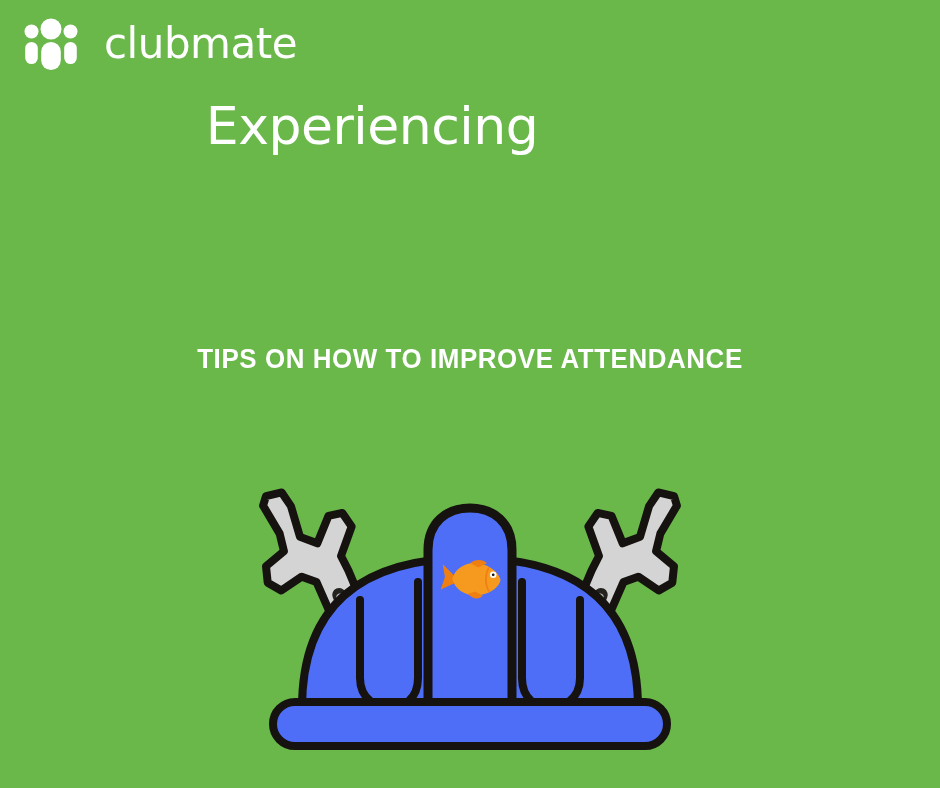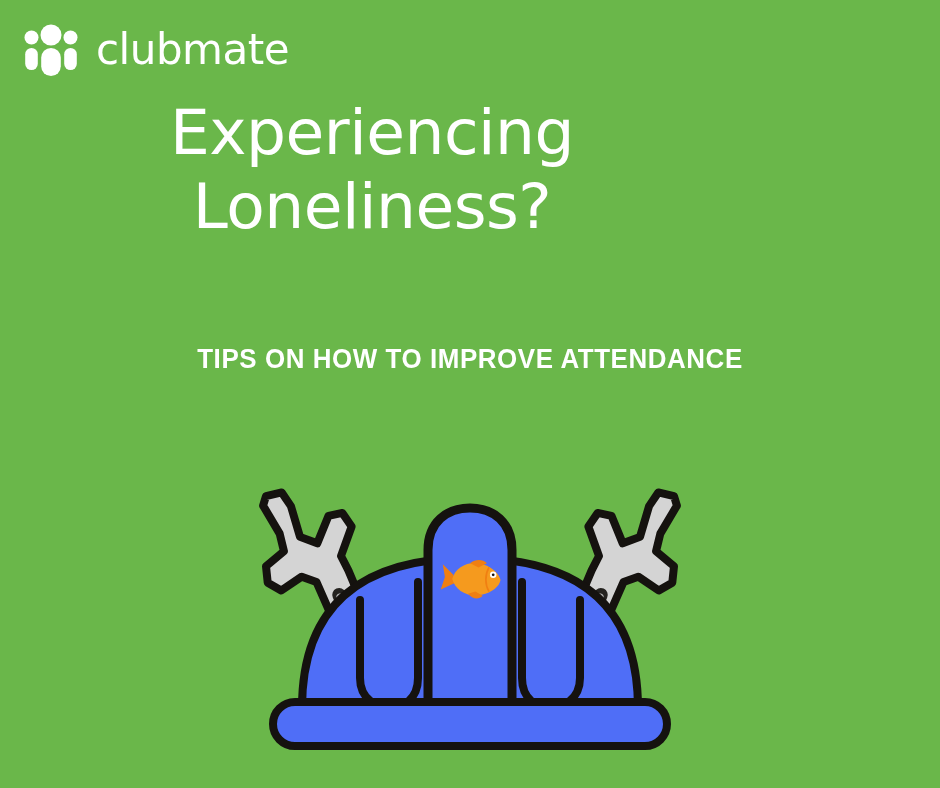--- a/index.html
+++ b/index.html
@@ -21,24 +21,24 @@
     width: 940px;
     height: 788px;
     background: #6ab74a;
     overflow: hidden;
   }
 
   
   .brand {
     position: absolute;
     left: 22px;
-    top: 24px;
+    top: 18px;
     display: flex;
     align-items: center;
-    gap: 16px;
+    gap: 24px;
     text-align: center;
   }
 
   .brand-mark {
     width: 58px;
     height: 52px;
     display: block;
   }
 
   .brand-word {
@@ -53,21 +53,21 @@
 
   
   .headline {
     position: absolute;
     left: 0;
     top: 96px;
     width: 744px;
     text-align: center;
     color: #ffffff;
     font-family: "DejaVu Sans", sans-serif;
-    font-size: 63px;
+    font-size: 52px;
     font-weight: 400;
     line-height: 1.18;
     letter-spacing: -0.5px;
   }
 
   .headline-line { display: block; }
 
   
   .subtitle {
     position: absolute;
@@ -113,21 +113,20 @@
 
         <circle cx="29" cy="11" r="10.5" fill="#ffffff"></circle>
         <rect x="19.2" y="24" width="19.6" height="28" rx="9.8" fill="#ffffff"></rect>
       </svg>
     </span>
     <span class="brand-word">clubmate</span>
   </div>
 
   <h1 class="headline">
     <span class="headline-line">Experiencing</span>
-    <span class="headline-line">Loneliness?</span>
   </h1>
 
   <div class="subtitle">TIPS ON HOW TO IMPROVE ATTENDANCE</div>
 
   <div class="illustration">
     <svg viewBox="0 0 570 320" xmlns="http://www.w3.org/2000/svg" aria-hidden="true">
 
       <g transform="translate(148 160) rotate(-20) translate(-148 -160)">
         <path d="M118 38
                  L124 30 L140 32 L144 48 L142 80 L156 92

